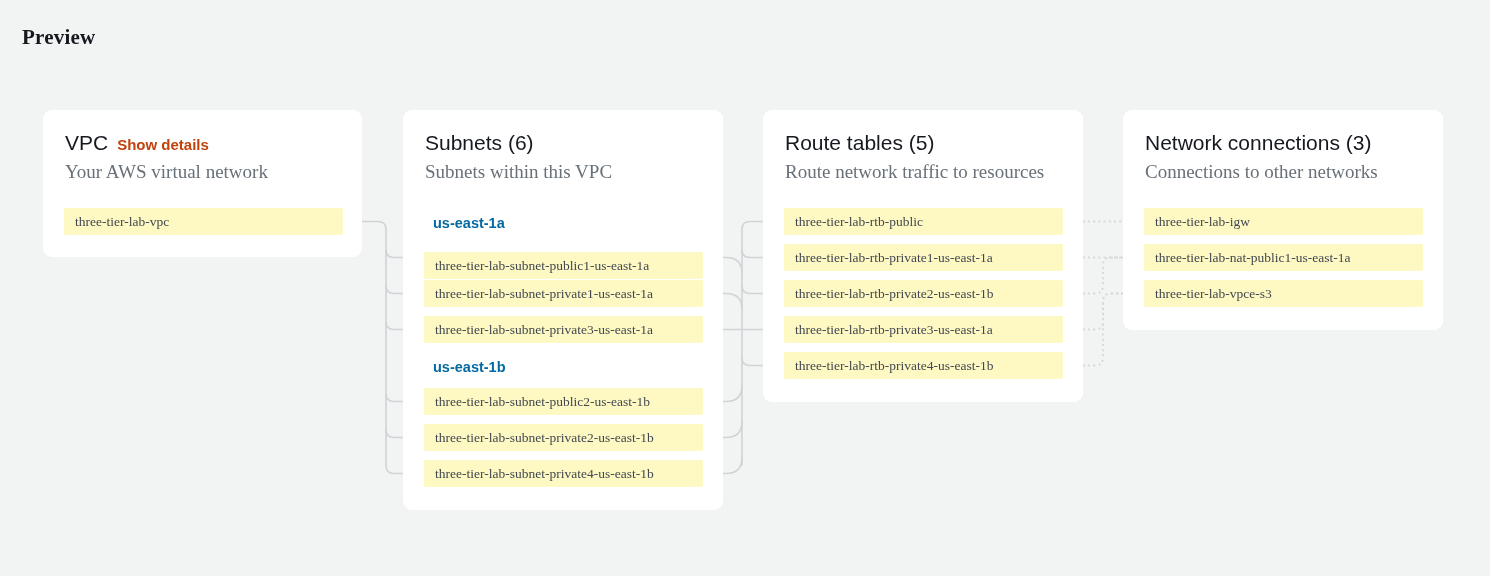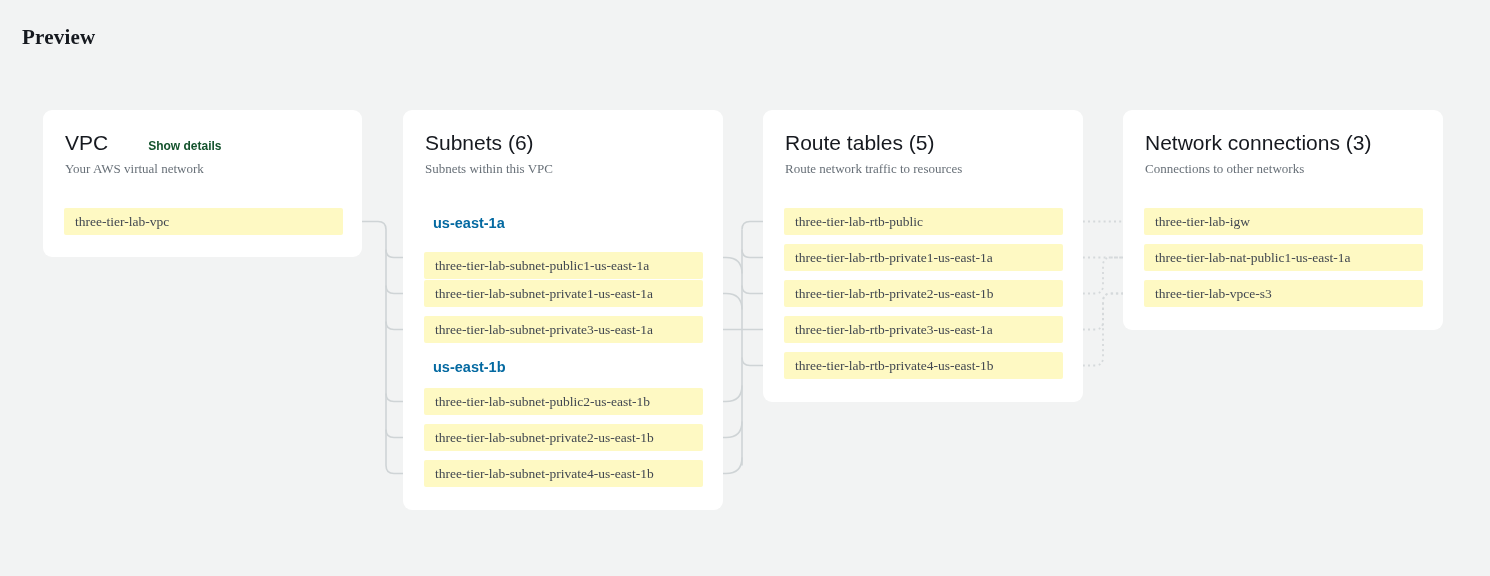--- a/index.html
+++ b/index.html
@@ -48,41 +48,41 @@
   #card-vpc      { left: 43px;   top: 110px; width: 319px; height: 147px; }
   #card-subnets  { left: 403px;  top: 110px; width: 320px; height: 400px; }
   #card-rtb      { left: 763px;  top: 110px; width: 320px; height: 292px; }
   #card-netconn  { left: 1123px; top: 110px; width: 320px; height: 220px; }
 
   .card-head {
     display: flex;
     align-items: baseline;
     margin: 0;
     padding: 22px 0 0 22px;
-    gap: 40px;
   }
   .card-title {
     font-family: "Liberation Sans", sans-serif;
     font-size: 21px;
     font-weight: normal;
     color: #16191f;
     line-height: 1;
     white-space: nowrap;
   }
   .show-details {
     font-family: "Liberation Sans", sans-serif;
-    font-size: 12px;
+    font-size: 15px;
     font-weight: bold;
-    color: #14532d;
+    color: #c2410c;
+    margin-left: 9px;
     cursor: pointer;
     white-space: nowrap;
   }
   .card-desc {
     font-family: "Liberation Serif", serif;
-    font-size: 13px;
+    font-size: 19px;
     color: #687078;
     padding: 9px 0 0 22px;
     line-height: 1;
   }
   .pill {
     position: absolute;
     left: 21px;
     width: 279px;
     height: 27px;
     background: #fef9c3;

